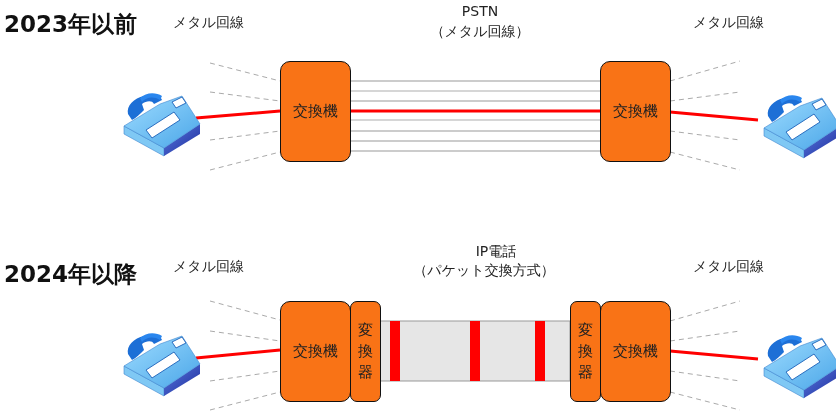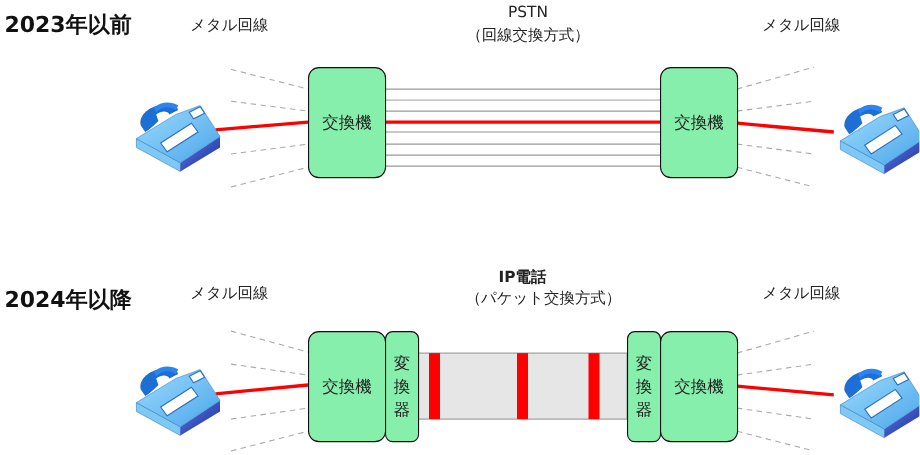--- a/index.html
+++ b/index.html
@@ -1,37 +1,37 @@
 <!DOCTYPE html>
 <html><head>
 <meta charset="utf-8">
 <style>
   html, body { margin:0; padding:0; background:#fff; }
   body { width:836px; height:414px; position:relative; overflow:hidden; font-family:"DejaVu Sans","Liberation Sans",sans-serif; color:#111; }
   .abs { position:absolute; }
-  .era { font-weight:bold; font-size:20px; color:#111; }
+  .era { font-weight:bold; font-size:23px; color:#111; }
   .label { font-size:14px; color:#222; text-align:center; white-space:nowrap; }
-  .box { position:absolute; border:1.3px solid #111; border-radius:10px; background:#86efac; box-sizing:border-box; display:flex; align-items:center; justify-content:center; font-size:15px; color:#222; }
+  .box { position:absolute; border:1.3px solid #111; border-radius:10px; background:#f97316; box-sizing:border-box; display:flex; align-items:center; justify-content:center; font-size:15px; color:#222; }
   .vbox { flex-direction:column; line-height:21px; font-size:15px; }
   svg { position:absolute; left:0; top:0; }
 </style>
 </head>
 <body>
 
 <div class="abs era" style="left:4px;top:9px;">2023年以前</div>
 <div class="abs label" style="left:173px;top:14px;">メタル回線</div>
 <div class="abs label" style="left:693px;top:14px;">メタル回線</div>
 <div class="abs label" style="left:380px;top:3px;width:200px;">PSTN</div>
-<div class="abs label" style="left:380px;top:23px;width:200px;">（回線交換方式）</div>
+<div class="abs label" style="left:380px;top:23px;width:200px;">（メタル回線）</div>
 
 <div class="abs era" style="left:4px;top:259px;">2024年以降</div>
 <div class="abs label" style="left:173px;top:258px;">メタル回線</div>
 <div class="abs label" style="left:693px;top:258px;">メタル回線</div>
-<div class="abs label" style="left:375px;top:243px;width:200px;font-weight:bold;">IP電話</div>
-<div class="abs label" style="left:394px;top:262px;width:200px;text-align:center;">（パケット交換方式）</div>
+<div class="abs label" style="left:396px;top:243px;width:200px;">IP電話</div>
+<div class="abs label" style="left:384px;top:262px;width:200px;text-align:center;">（パケット交換方式）</div>
 
 <svg width="836" height="414">
   <defs>
     <linearGradient id="phTop" x1="0" y1="0" x2="1" y2="1">
       <stop offset="0" stop-color="#9edcff"></stop>
       <stop offset="1" stop-color="#4aa6e8"></stop>
     </linearGradient>
     <linearGradient id="phSide" x1="0" y1="0" x2="1" y2="1">
       <stop offset="0" stop-color="#5a7be0"></stop>
       <stop offset="1" stop-color="#1c2a9a"></stop>

